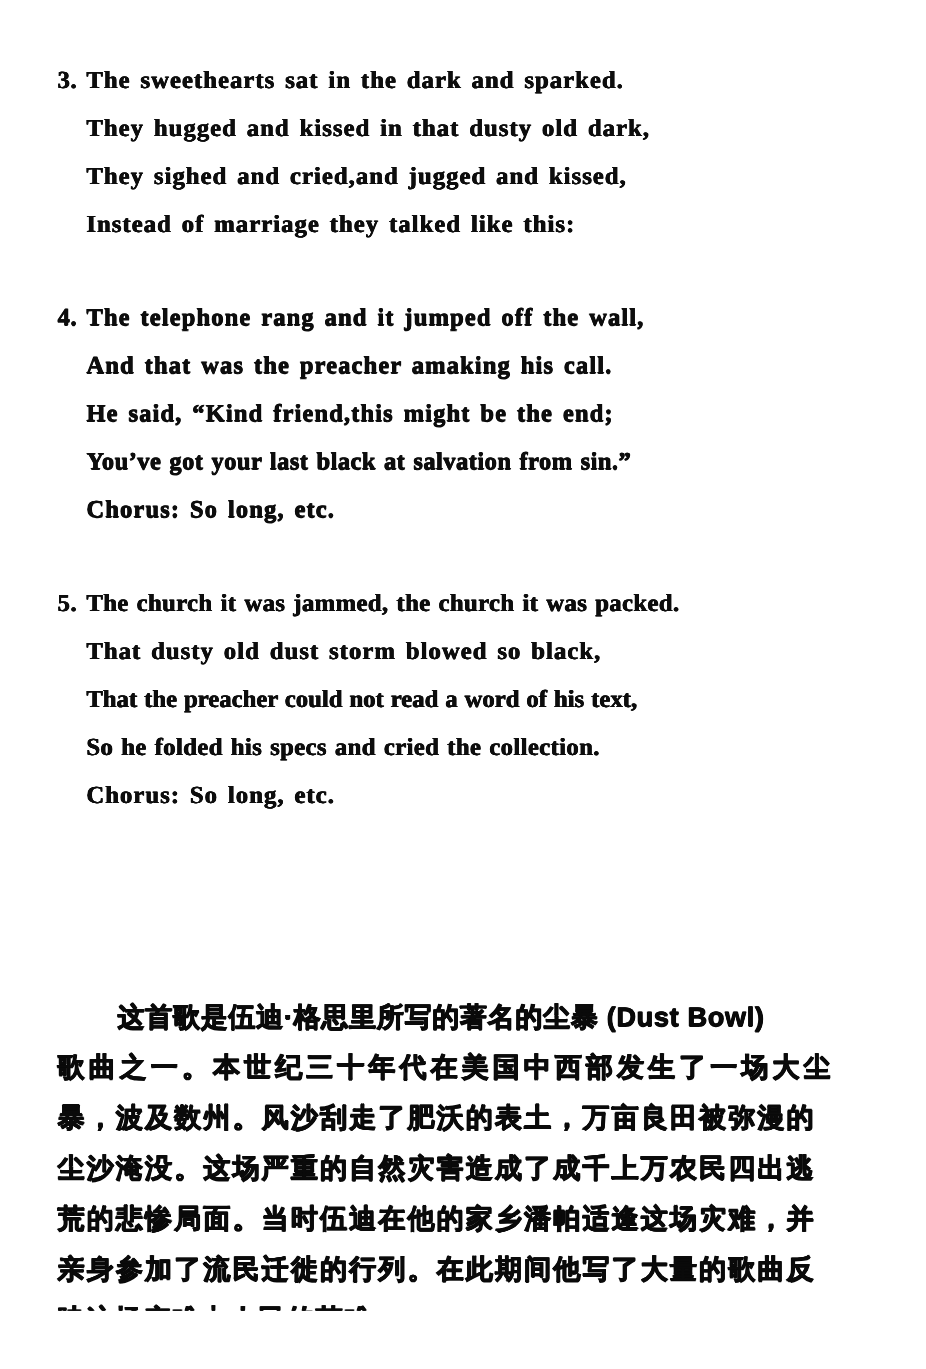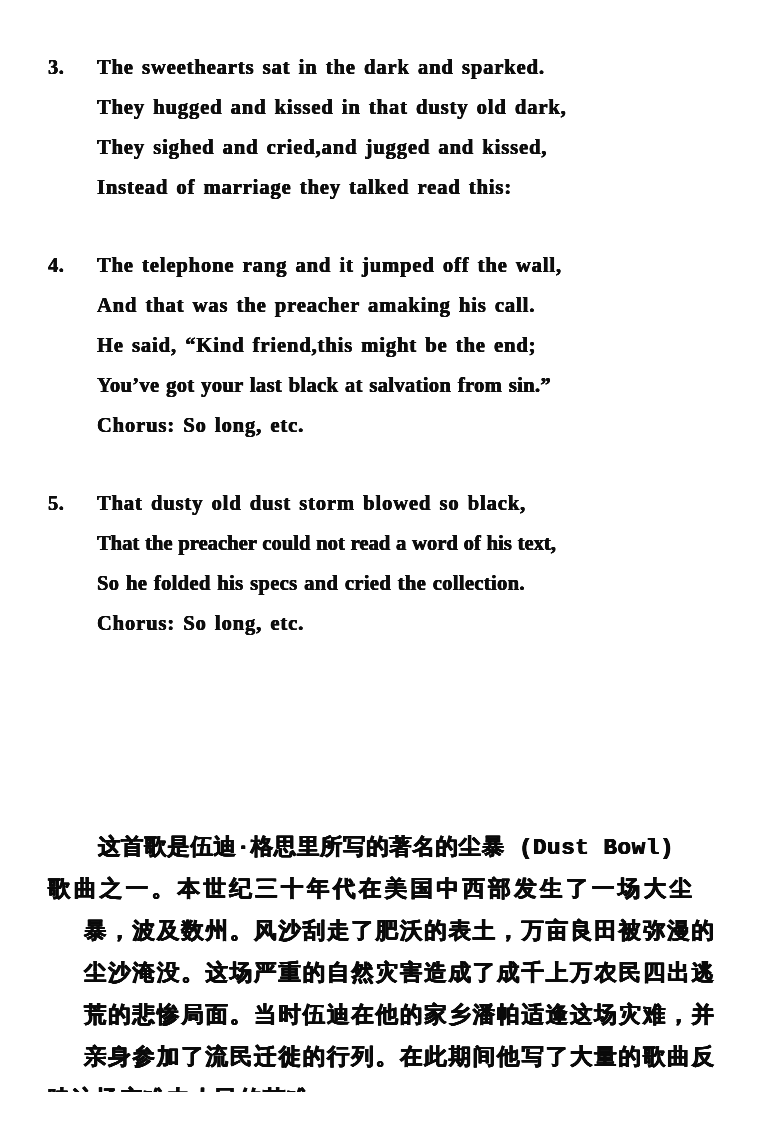--- a/index.html
+++ b/index.html
@@ -44,21 +44,21 @@
     width: 40px;
     font-size: 20.5px;
     font-weight: 700;
     letter-spacing: 0.5px;
     line-height: 40px;
     color: #0d0d0d;
     text-shadow: 0.35px 0 0 #0d0d0d, -0.35px 0 0 #0d0d0d, 0 0.3px 0 #0d0d0d;
   }
 
   .verse-lines {
-    margin-left: 97px;
+    margin-left: 72px;
   }
 
   .vline {
     font-size: 20.5px;
     font-weight: 700;
     line-height: 40px;
     letter-spacing: 0.9px;
     word-spacing: 2.2px;
     color: #0d0d0d;
     white-space: nowrap;
@@ -71,34 +71,34 @@
 
   
   .cn-block {
     position: absolute;
     left: 48px;
     top: 827px;
     width: 676px;
   }
 
   .cn-line {
-    font-family: Liberation Mono, monospace;
+    font-family: Liberation Sans, sans-serif;
     font-size: 22.5px;
     font-weight: 700;
     line-height: 42px;
     letter-spacing: 0.6px;
     color: #0a0a0a;
     white-space: nowrap;
     text-shadow: 0.5px 0 0 #0a0a0a, -0.5px 0 0 #0a0a0a,
                  0 0.45px 0 #0a0a0a, 0 -0.4px 0 #0a0a0a;
   }
 
   .cn-line.indent { padding-left: 50px; }
   .cn-line.loose  { letter-spacing: 3.4px; }
-  .cn-line.wide   { letter-spacing: 1.8px; margin-left: 36px; }
+  .cn-line.wide   { letter-spacing: 1.8px; }
 
   
   .cn-line.clipped {
     height: 13px;
     overflow: hidden;
     line-height: 42px;
     letter-spacing: 1.4px;
   }
 </style>
 </head>
@@ -107,38 +107,39 @@
 <div class="page">
 
   <div class="verses">
 
     <div class="verse">
       <div class="verse-number">3.</div>
       <div class="verse-lines">
         <div class="vline">The sweethearts sat in the dark and sparked.</div>
         <div class="vline">They hugged and kissed in that dusty old dark,</div>
         <div class="vline">They sighed and cried,and jugged and kissed,</div>
-        <div class="vline">Instead of marriage they talked read this:</div>
+        <div class="vline">Instead of marriage they talked like this:</div>
       </div>
     </div>
 
     <div class="verse">
       <div class="verse-number">4.</div>
       <div class="verse-lines">
         <div class="vline">The telephone rang and it jumped off the wall,</div>
         <div class="vline">And that was the preacher amaking his call.</div>
         <div class="vline">He said, “Kind friend,this might be the end;</div>
         <div class="vline tight">You’ve got your last black at salvation from sin.”</div>
         <div class="vline">Chorus: So long, etc.</div>
       </div>
     </div>
 
     <div class="verse">
       <div class="verse-number">5.</div>
       <div class="verse-lines">
+        <div class="vline tight">The church it was jammed, the church it was packed.</div>
         <div class="vline">That dusty old dust storm blowed so black,</div>
         <div class="vline tighter">That the preacher could not read a word of his text,</div>
         <div class="vline tight">So he folded his specs and cried the collection.</div>
         <div class="vline">Chorus: So long, etc.</div>
       </div>
     </div>
 
   </div>
 
   <div class="cn-block">

